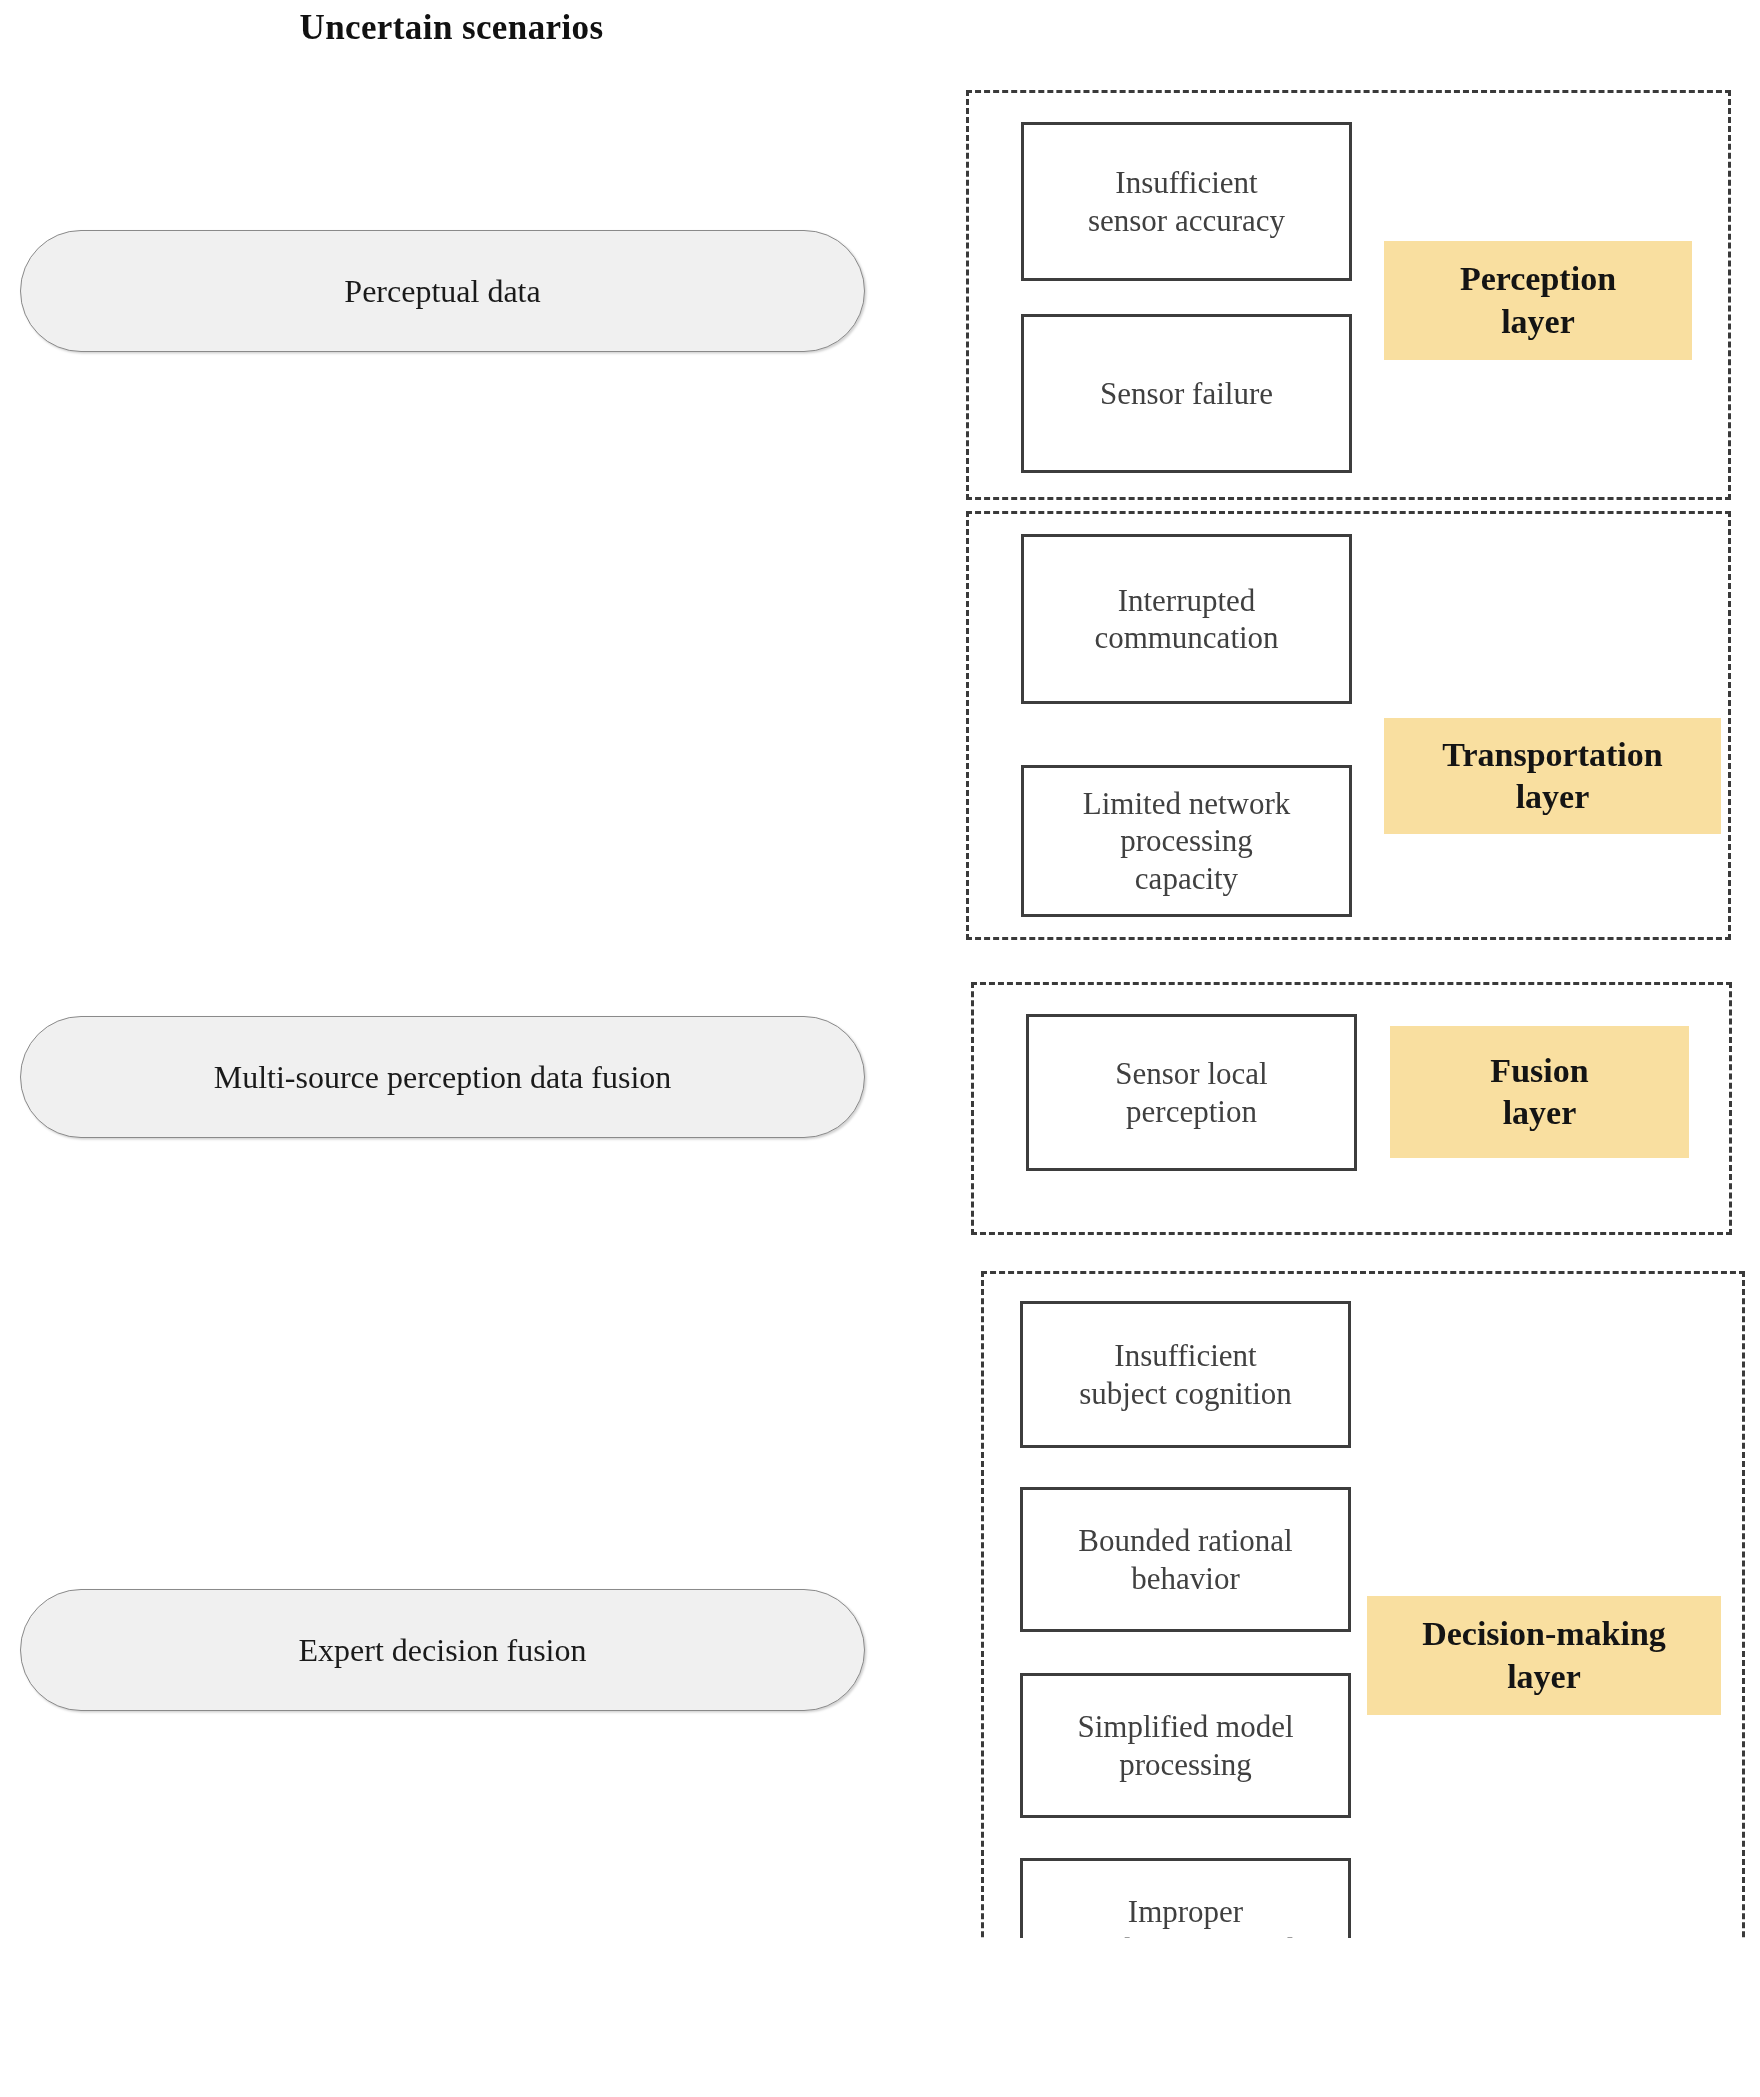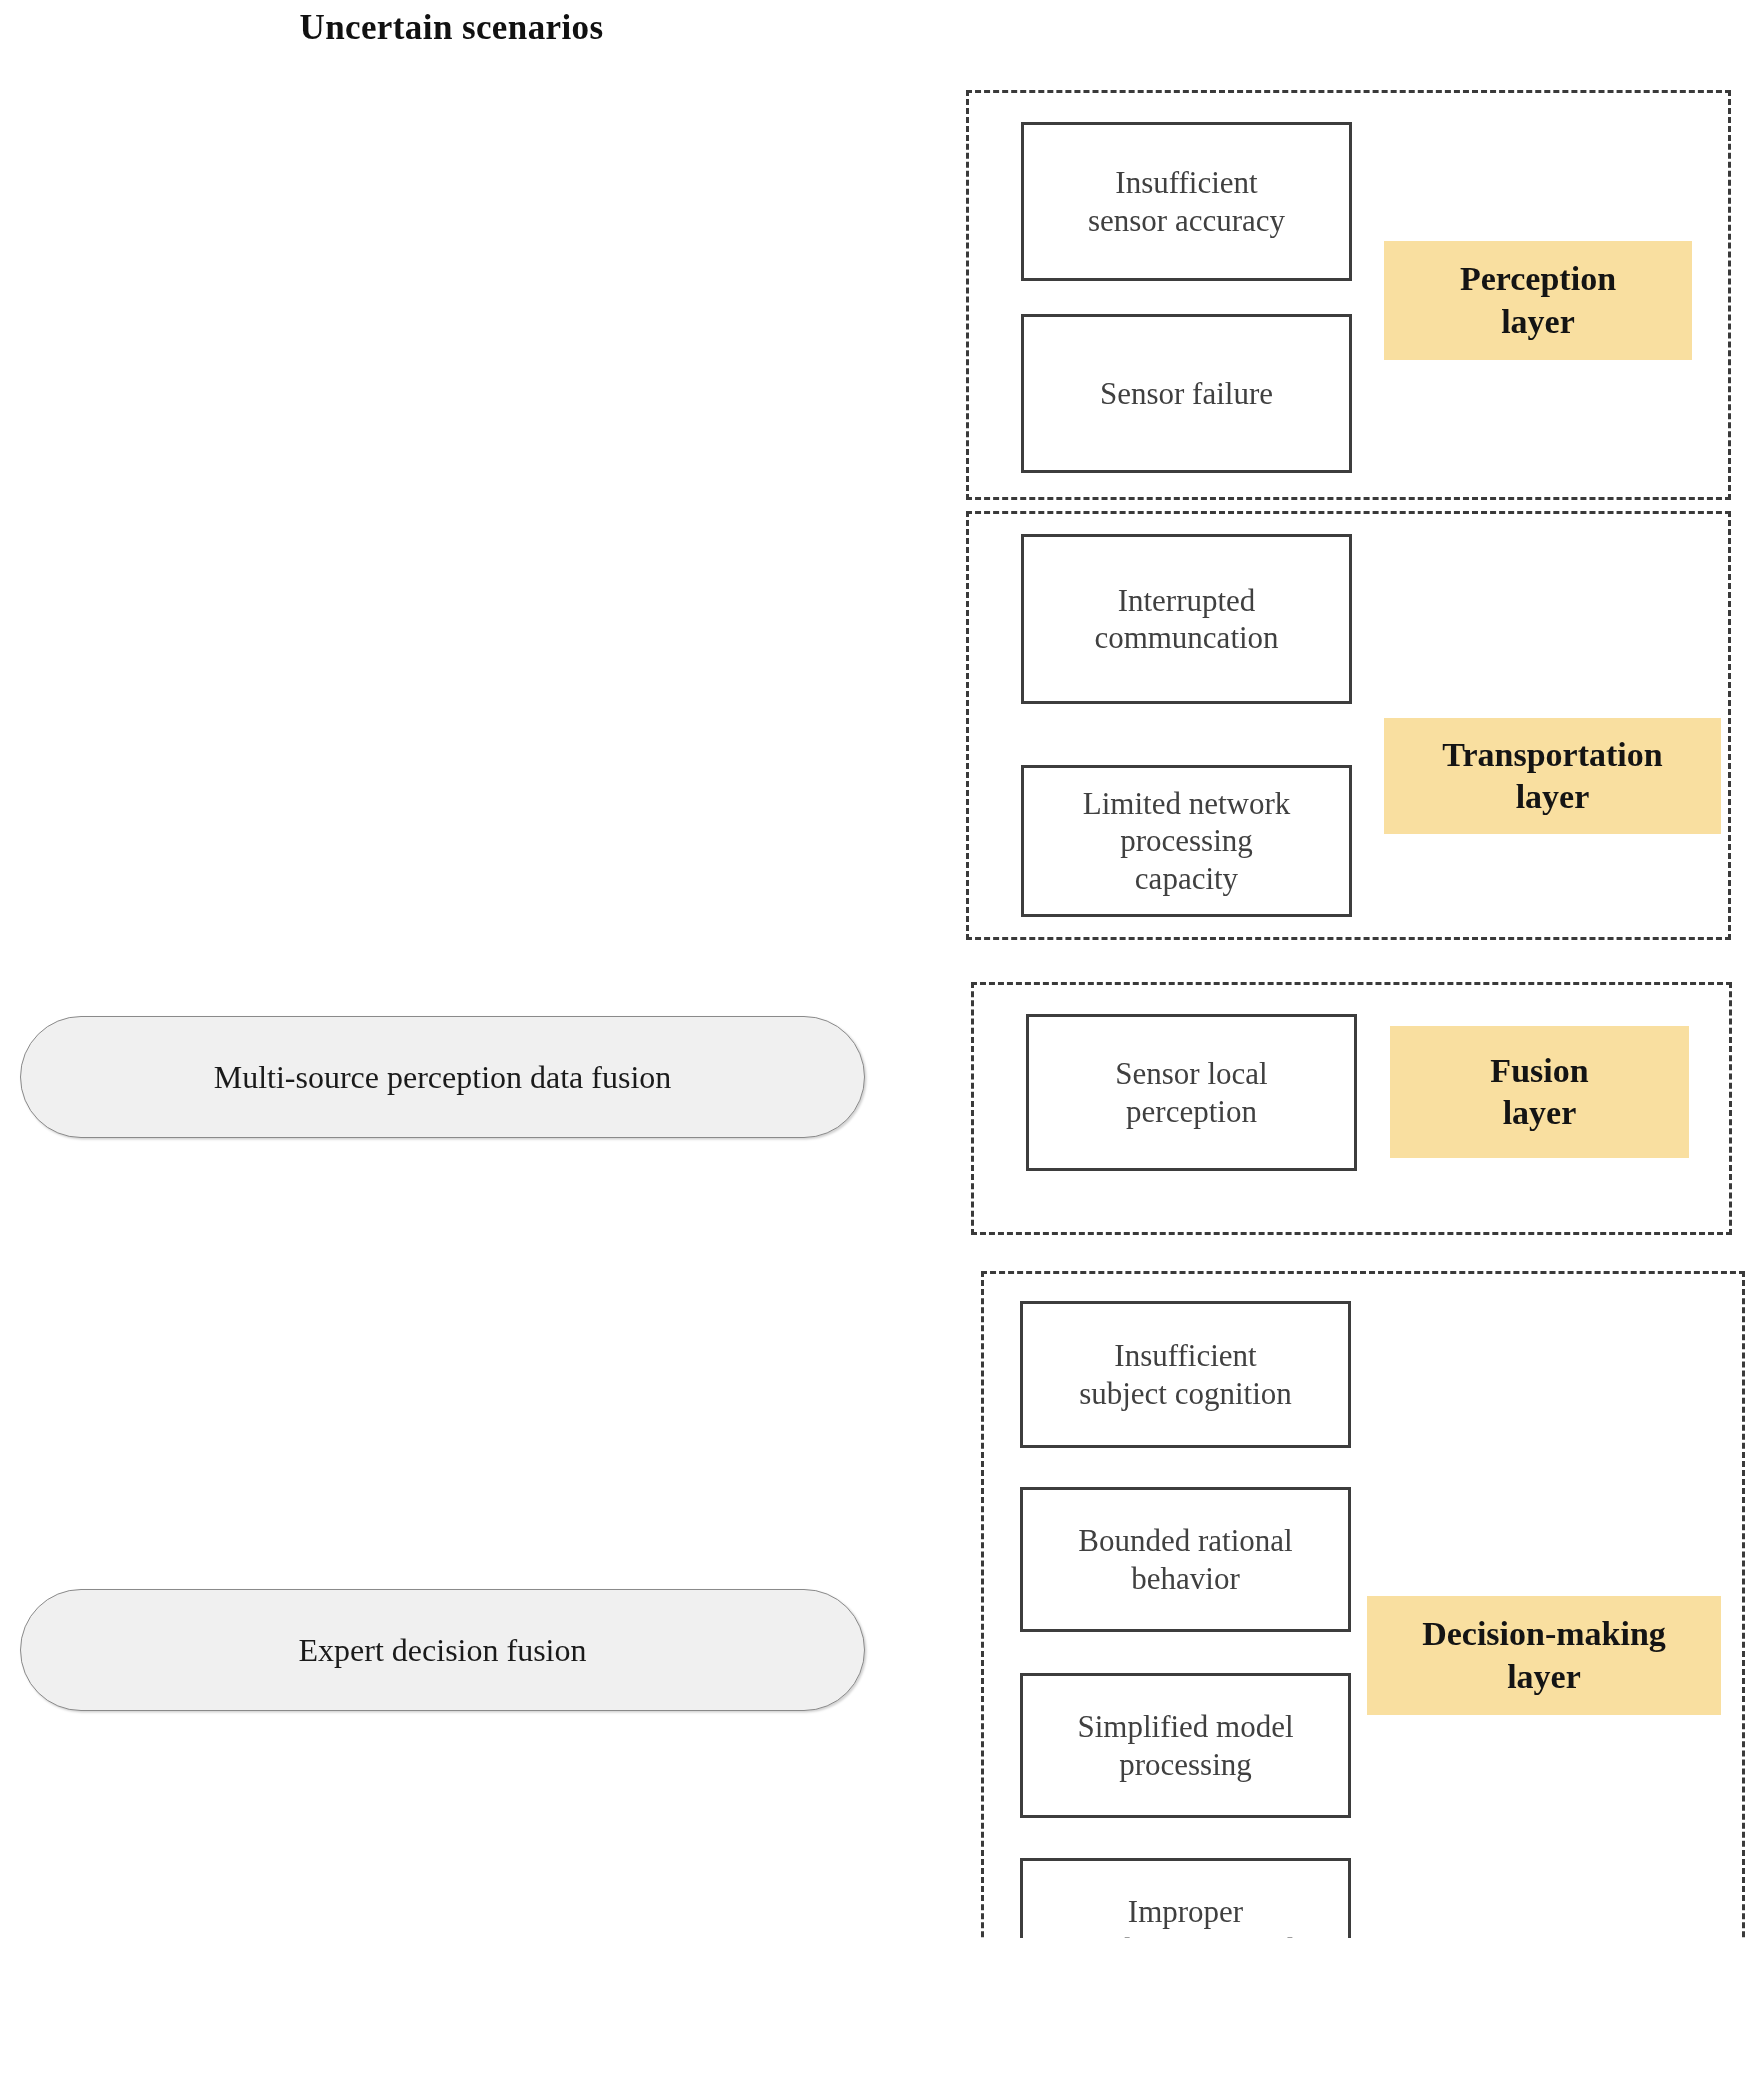--- a/index.html
+++ b/index.html
@@ -86,20 +86,21 @@
     color: #141414;
   }
 </style>
 </head>
 <body>
 
 <div id="canvas">
 
   <div class="col-heading" id="heading-scenarios">Uncertain scenarios</div>
 
+  <div class="scenario-pill" style="left:20px; top:230px; width:845px; height:122px;">Perceptual data</div>
 
   <div class="scenario-pill" style="left:20px; top:1589px; width:845px; height:122px;">Expert decision fusion</div>
 
   <div class="scenario-pill" style="left:20px; top:1016px; width:845px; height:122px;">Multi-source perception data fusion</div>
 
   <div class="layer-group" style="left:966px; top:90px; width:765px; height:410px;"></div>
 
   <div class="factor-box" style="left:1021px; top:122px; width:331px; height:159px;">Insufficient<br>sensor accuracy</div>
 
   <div class="factor-box" style="left:1021px; top:314px; width:331px; height:159px;">Sensor failure</div>

